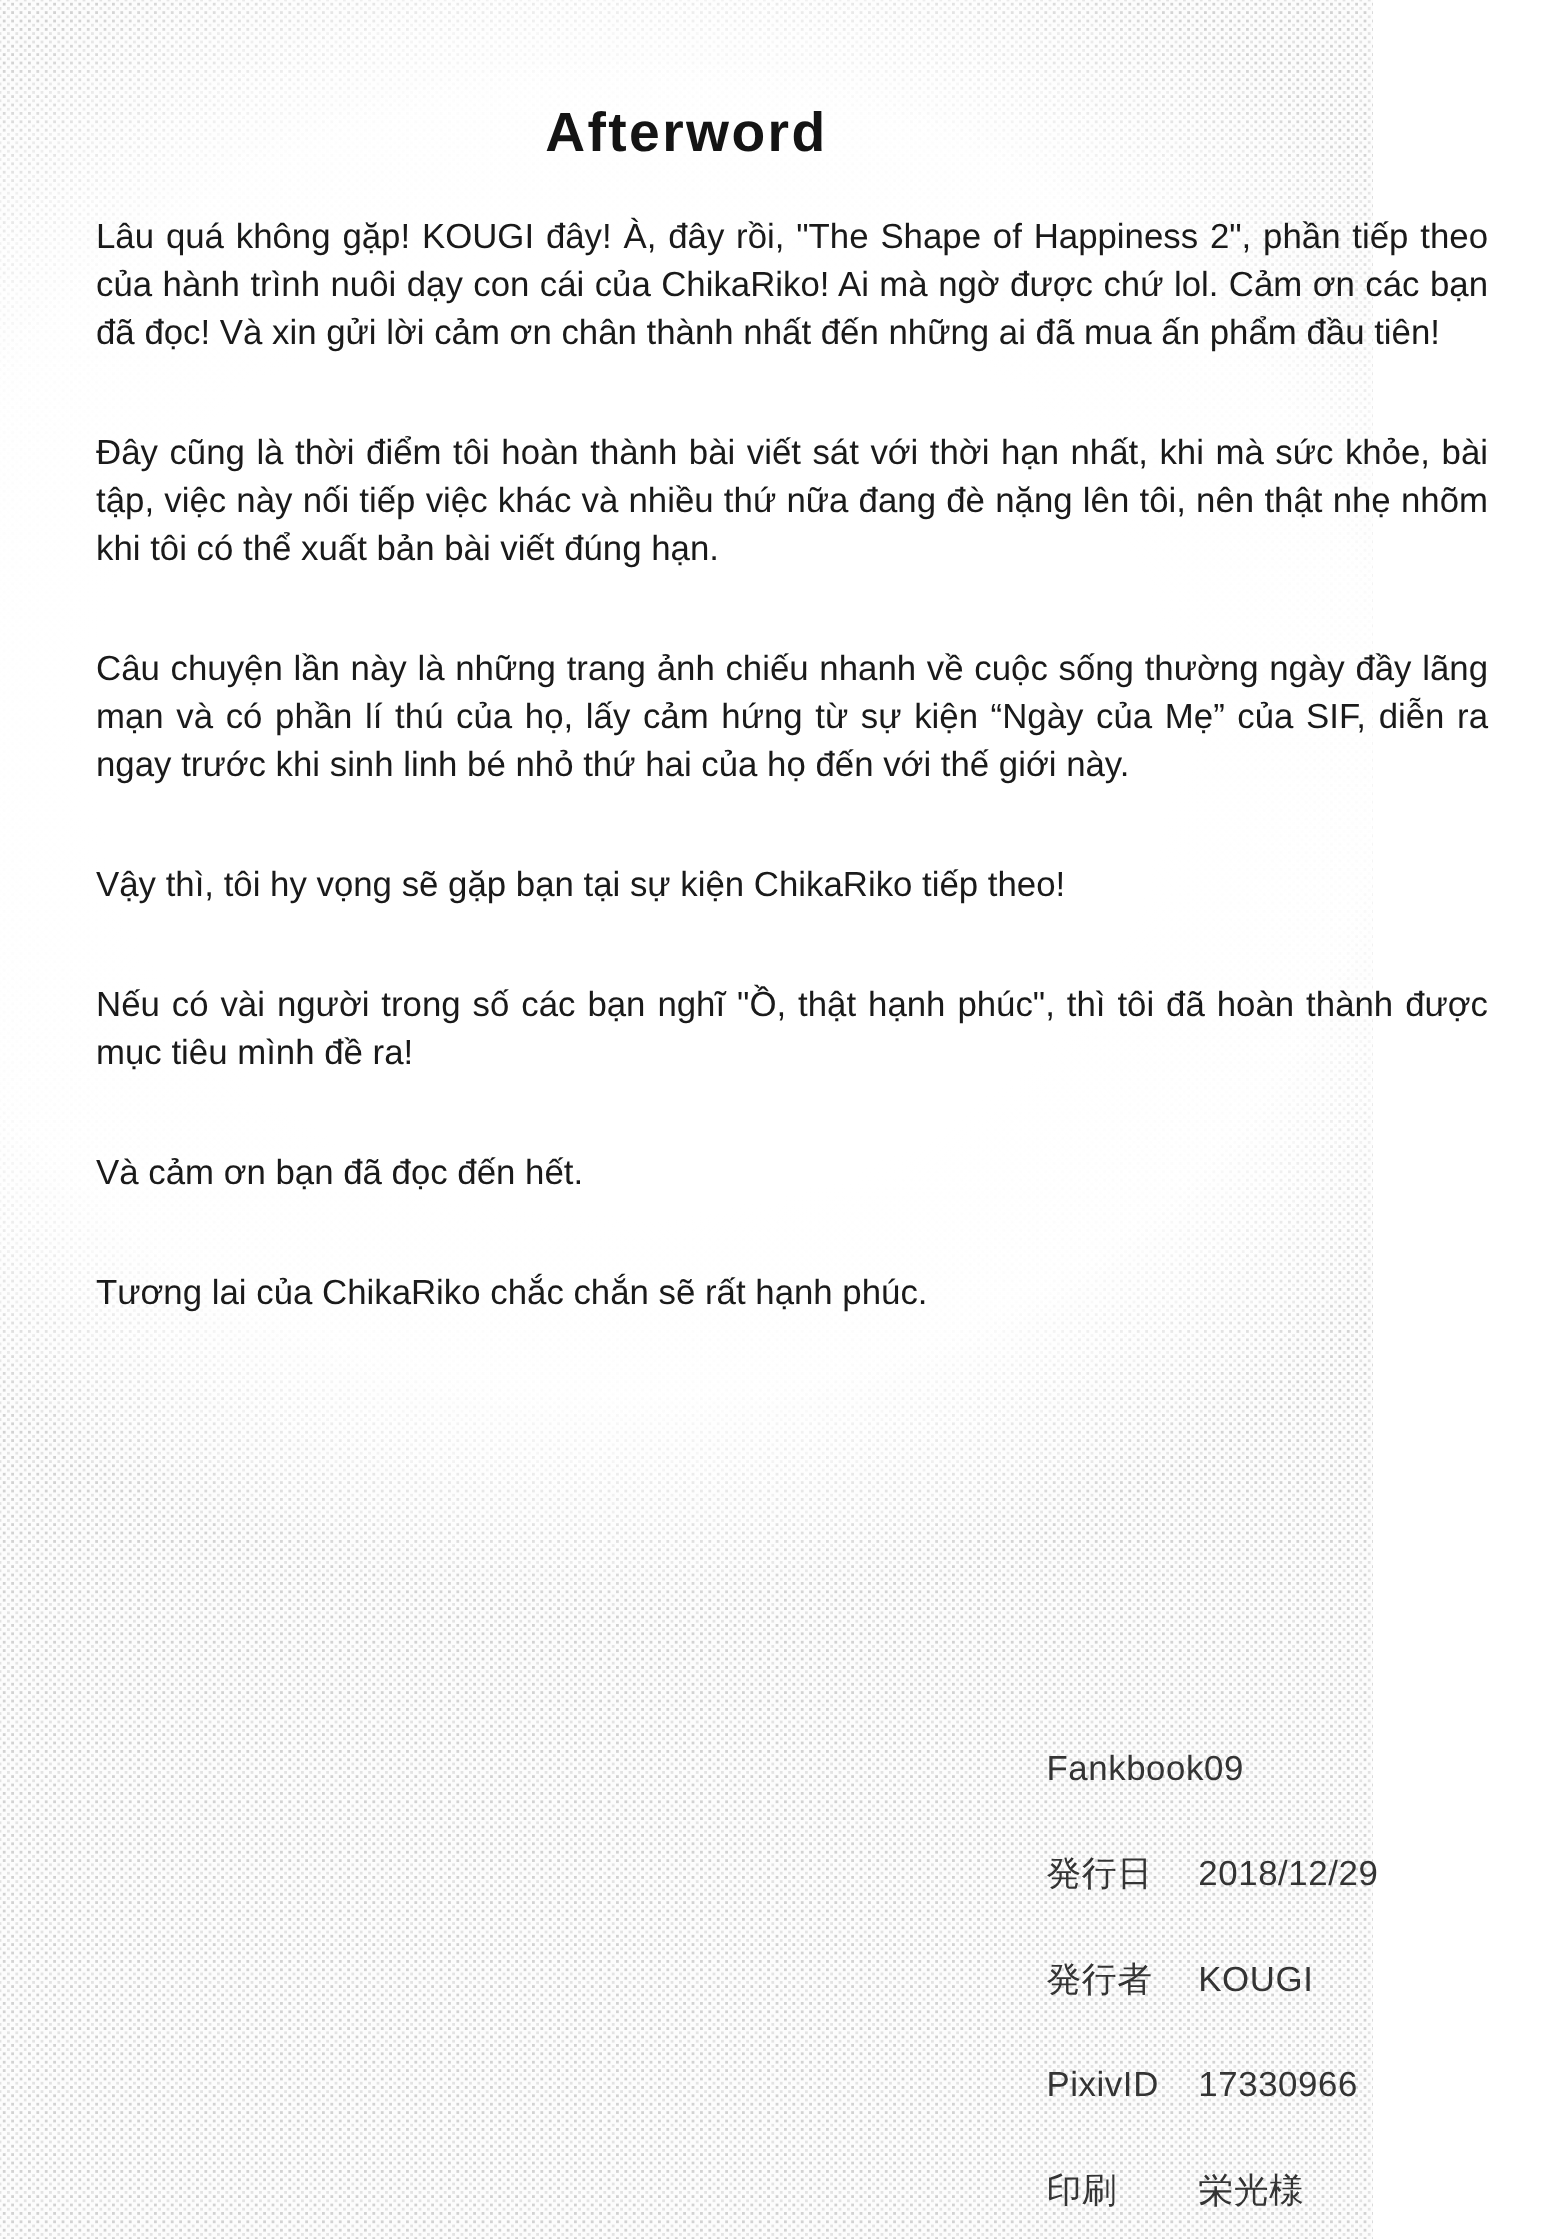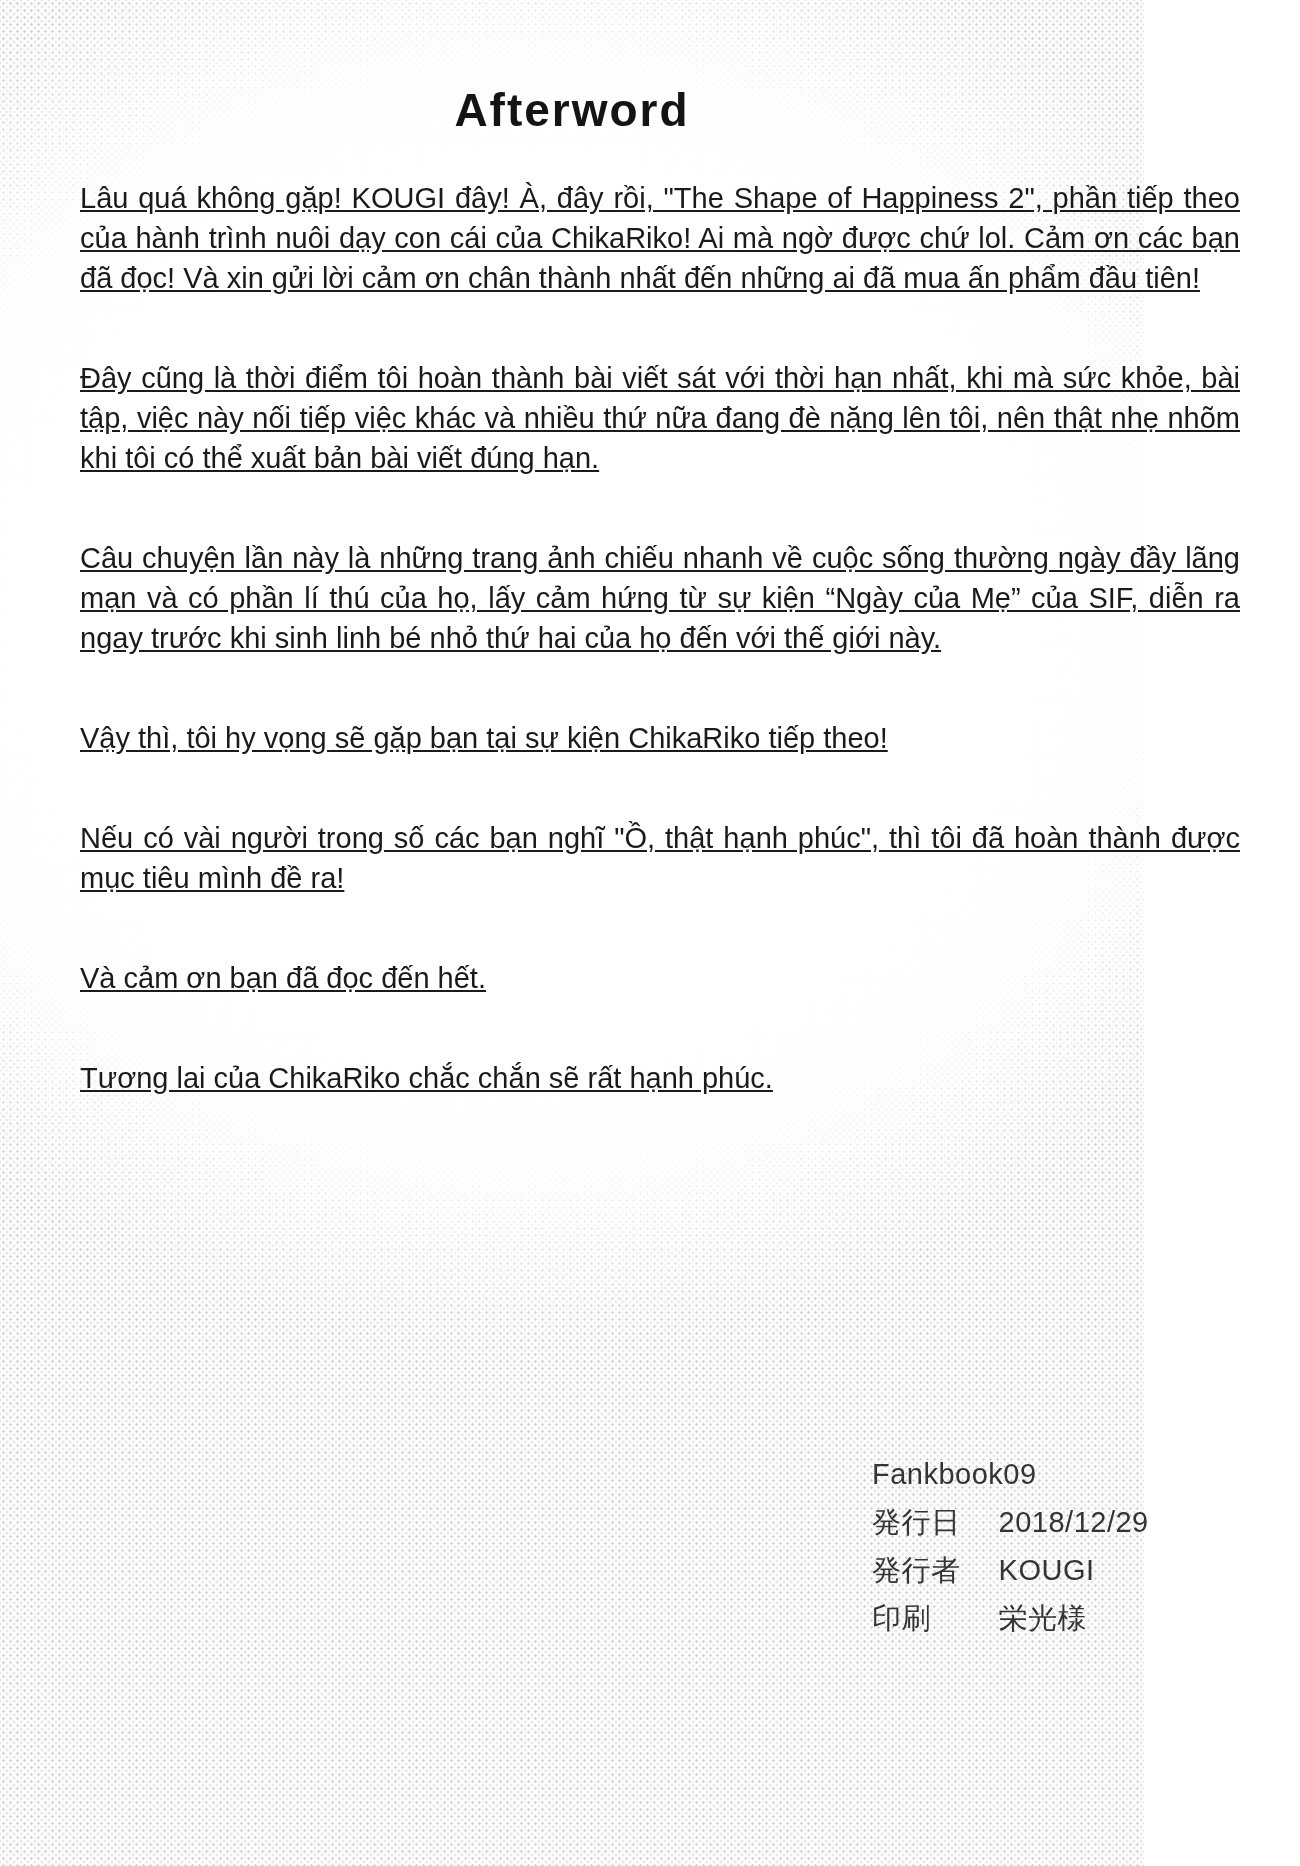--- a/index.html
+++ b/index.html
@@ -38,21 +38,20 @@
     top: 178px;
     left: 80px;
     width: 1160px;
     font-size: 29px;
     line-height: 40px;
     text-align: justify;
     color: #1a1a1a;
   }
   .afterword-body p {
     margin: 0 0 60px 0;
-    text-decoration: underline;
   }
   .afterword-body p:last-child { margin-bottom: 0; }
 
   .colophon {
     position: absolute;
     left: 872px;
     top: 1392px;
     width: 400px;
     color: #2e2e2e;
   }
@@ -68,20 +67,21 @@
     margin-top: 58px;
     font-size: 29px;
     line-height: 48px;
     letter-spacing: 0.5px;
     color: #343434;
   }
   .colophon-row { white-space: nowrap; }
   .colophon-row .label {
     display: inline-block;
     min-width: 118px;
+    margin-top: 40px;
   }
   .colophon-row .value { display: inline-block; }
 </style>
 </head>
 <body>
 
 <div class="page">
 
   <h1 class="page-title">Afterword</h1>
 
@@ -103,19 +103,23 @@
       </div>
       <div class="colophon-row">
         <span class="label">発行日</span>
         <span class="value">2018/12/29</span>
       </div>
       <div class="colophon-row">
         <span class="label">発行者</span>
         <span class="value">KOUGI</span>
       </div>
       <div class="colophon-row">
+        <span class="label">PixivID</span>
+        <span class="value">17330966</span>
+      </div>
+      <div class="colophon-row">
         <span class="label">印刷</span>
         <span class="value">栄光様</span>
       </div>
     </div>
   </div>
 
 </div>
 
 </body></html>

